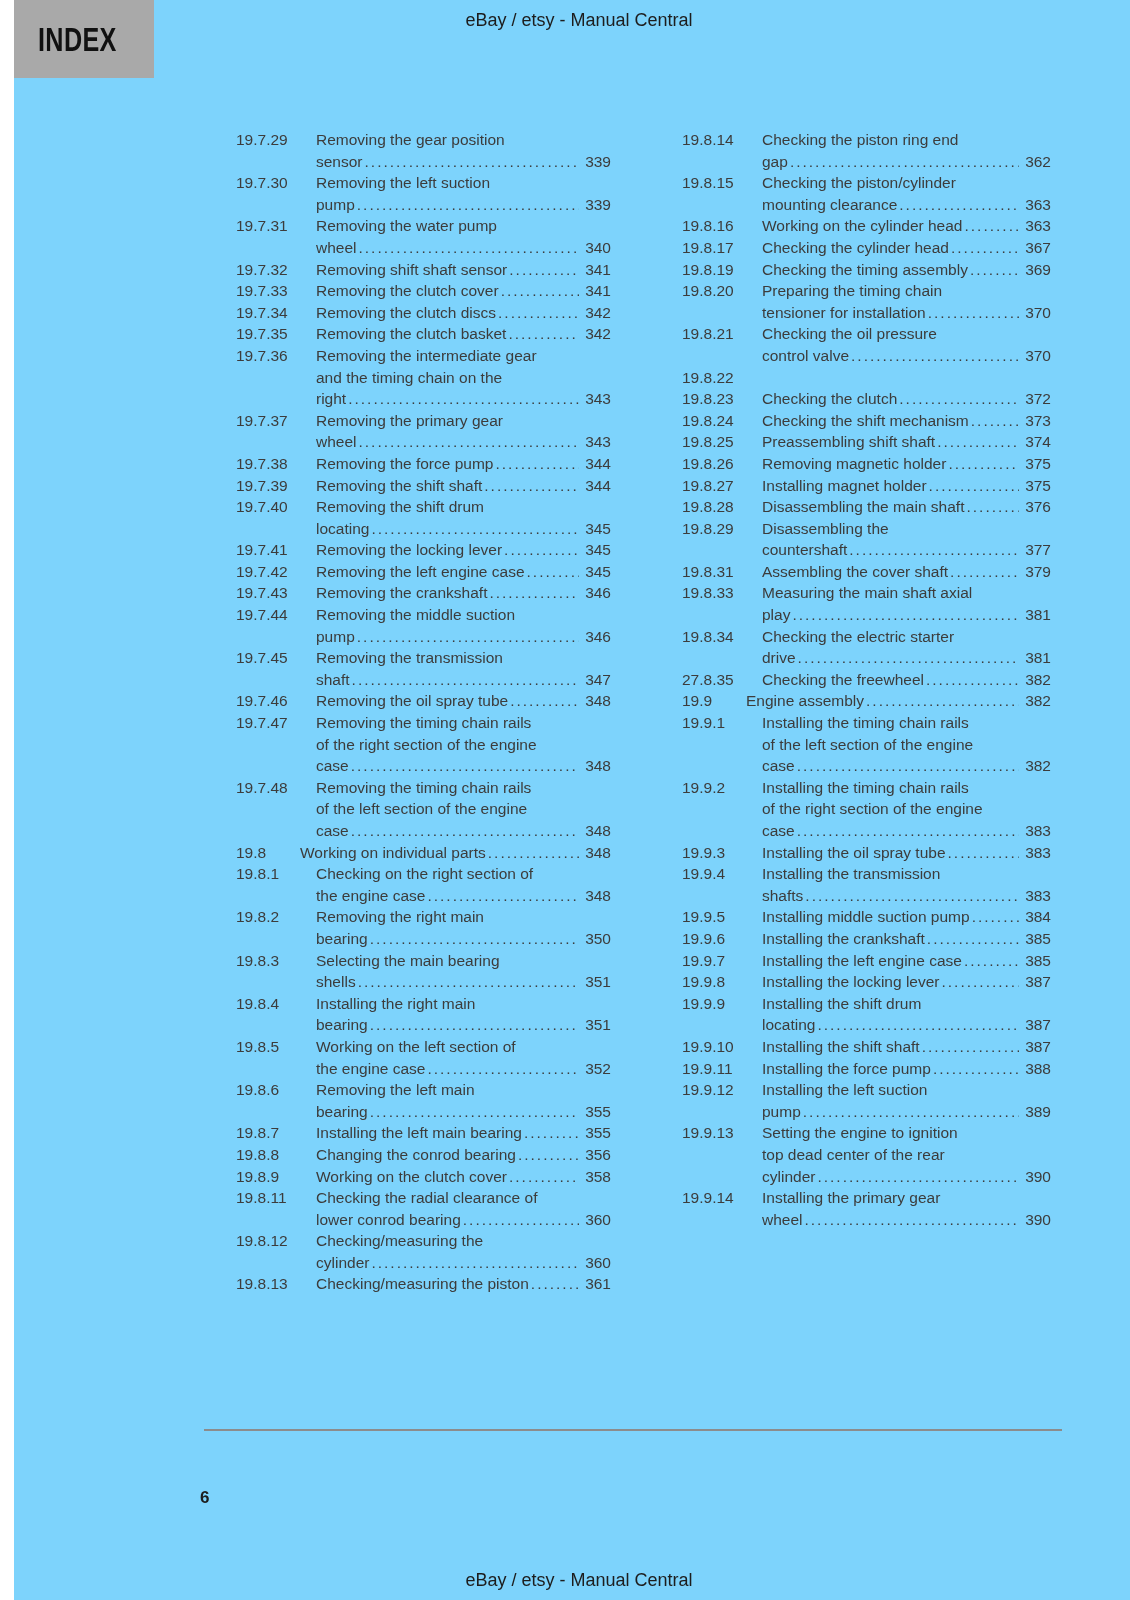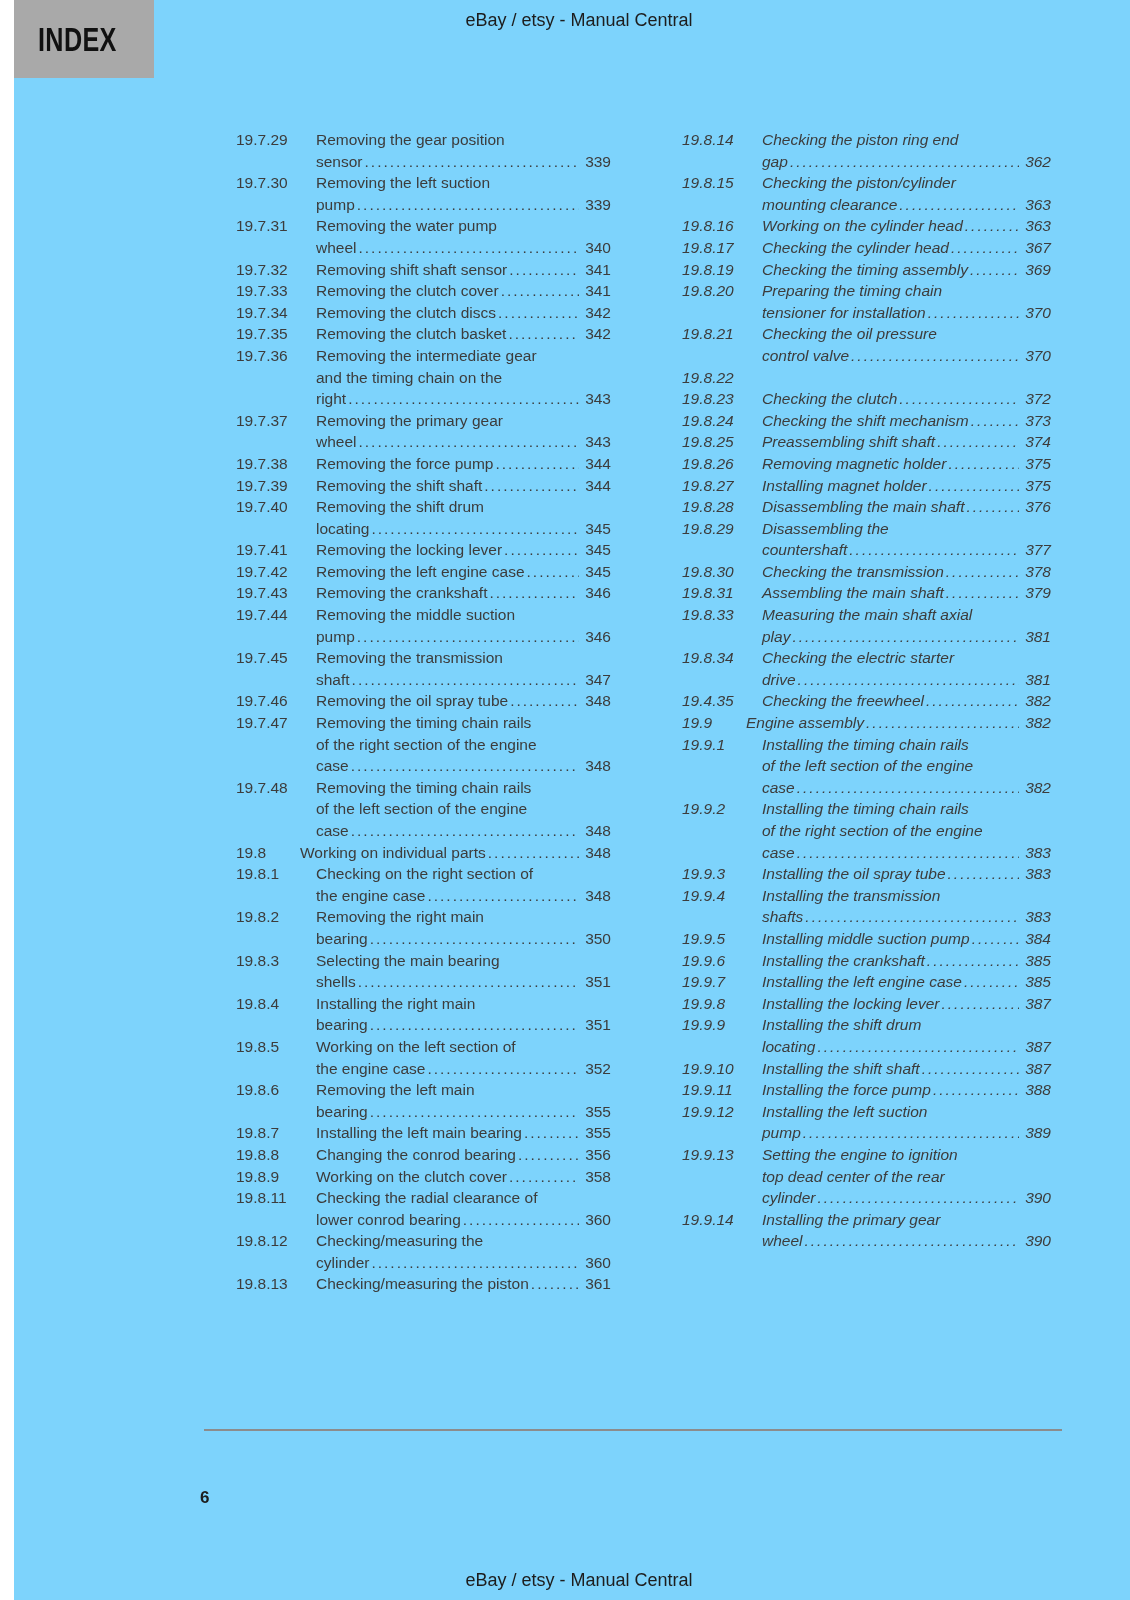--- a/index.html
+++ b/index.html
@@ -48,21 +48,21 @@
     left: 222px;
     top: 129px;
     width: 815px;
     display: flex;
     gap: 71px;
     font-size: 15.5px;
     line-height: 21.6px;
     justify-content: center;
   }
   .toc-col.left  { width: 375px; }
-  .toc-col.right { width: 369px; font-style: italic; }
+  .toc-col.right { width: 369px; }
 
   .entry { display: flex; }
   .entry .num { width: 80px; flex-shrink: 0; }
   .entry.l2 .num { width: 64px; }
   .entry .body { flex: 1; min-width: 0; }
   .line { display: block; white-space: nowrap; }
   .line.last { display: flex; align-items: baseline; }
   .line.last .txt { white-space: nowrap; }
   .leader {
     flex: 1;
@@ -612,34 +612,24 @@
           <span class="body">
             <span class="line">Disassembling the</span>
             <span class="line last">
               <span class="txt">countershaft</span>
               <span class="leader"></span>
               <span class="pg">377</span>
             </span>
           </span>
         </div>
         <div class="entry">
-          <span class="num">19.8.30</span>
-          <span class="body">
-            <span class="line last">
-              <span class="txt">Checking the transmission</span>
-              <span class="leader"></span>
-              <span class="pg">378</span>
-            </span>
-          </span>
-        </div>
-        <div class="entry">
           <span class="num">19.8.31</span>
           <span class="body">
             <span class="line last">
-              <span class="txt">Assembling the main shaft</span>
+              <span class="txt">Assembling the cover shaft</span>
               <span class="leader"></span>
               <span class="pg">379</span>
             </span>
           </span>
         </div>
         <div class="entry">
           <span class="num">19.8.33</span>
           <span class="body">
             <span class="line">Measuring the main shaft axial</span>
             <span class="line last">
@@ -654,21 +644,21 @@
           <span class="body">
             <span class="line">Checking the electric starter</span>
             <span class="line last">
               <span class="txt">drive</span>
               <span class="leader"></span>
               <span class="pg">381</span>
             </span>
           </span>
         </div>
         <div class="entry">
-          <span class="num">19.4.35</span>
+          <span class="num">27.8.35</span>
           <span class="body">
             <span class="line last">
               <span class="txt">Checking the freewheel</span>
               <span class="leader"></span>
               <span class="pg">382</span>
             </span>
           </span>
         </div>
         <div class="entry l2">
           <span class="num">19.9</span>

